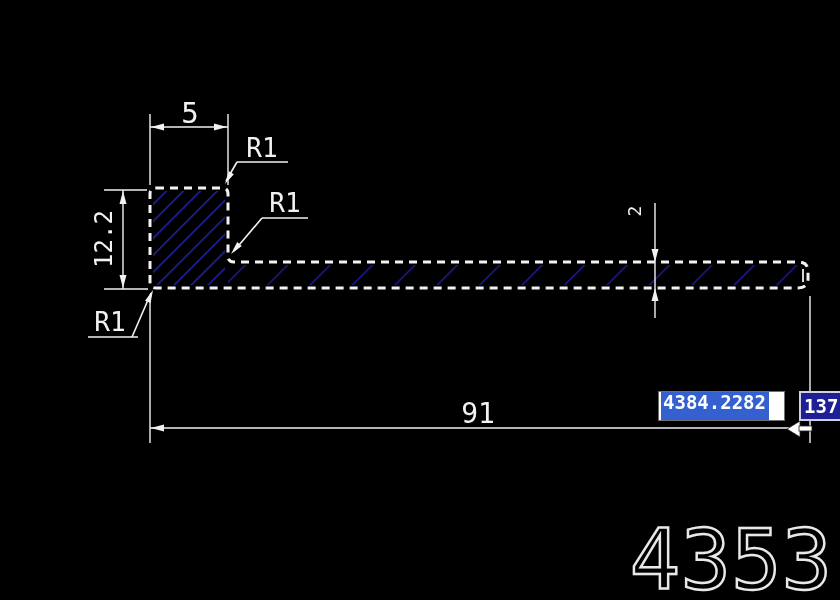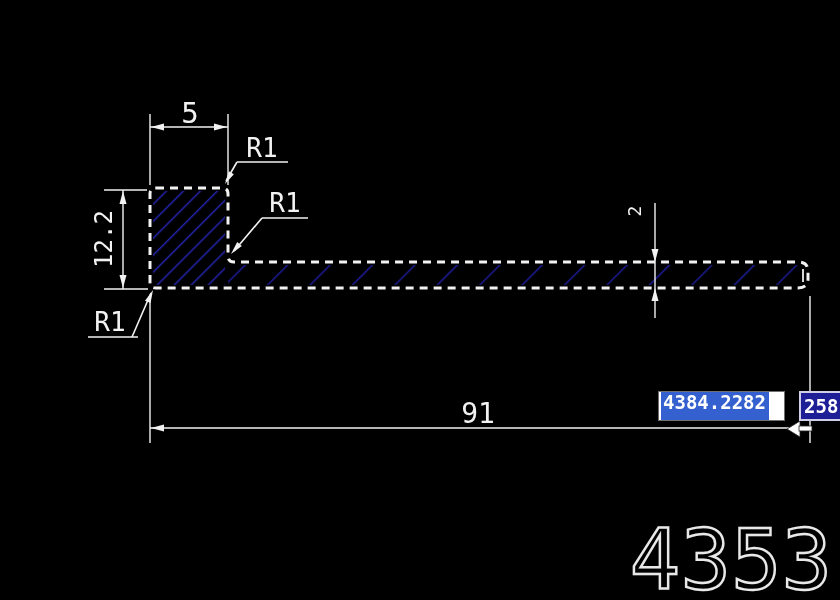--- a/index.html
+++ b/index.html
@@ -107,16 +107,16 @@
       <polygon points="787,429 800,421 800,437" fill="#ffffff" stroke="#222" stroke-width="0.8"></polygon>
       <rect x="799" y="426" width="13" height="5" fill="#ffffff" stroke="#222" stroke-width="0.8"></rect>
     </g>
   </svg>
 
   <div class="editbox" style="left:658px;top:391px;width:127px;height:30px;">
     <span class="sel">4384.2282</span>
   </div>
 
   <div class="editbox2" style="left:799px;top:391px;width:46px;height:30px;">
-    <span>258</span>
+    <span>137</span>
   </div>
 
 </div>
 
 </body></html>

